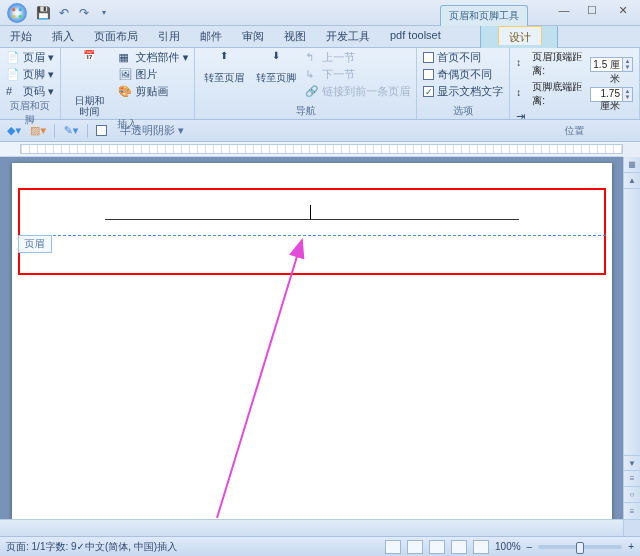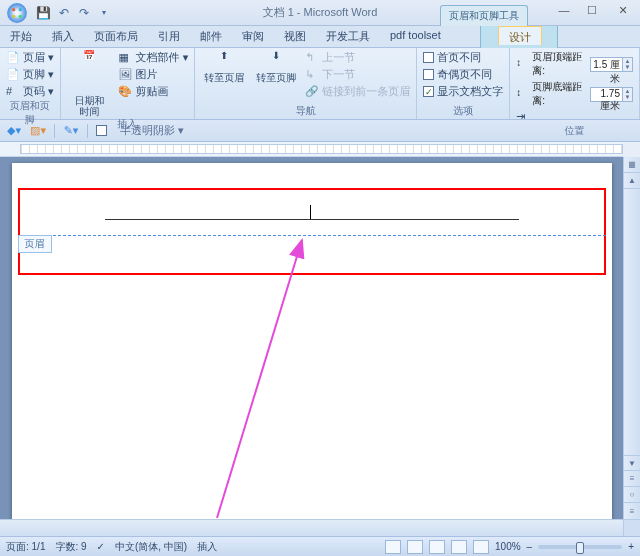--- a/index.html
+++ b/index.html
@@ -53,21 +53,21 @@
   .header-tag { position:absolute; left:6px; top:72px; background:#f4f9ff; border:1px solid #9bc0e6; padding:1px 6px; font-size:10px; color:#4773a6; }
   .cursor-blink { position:absolute; left:298px; top:42px; width:1px; height:14px; background:#000; }
   .arrow-svg { position:absolute; left:0; top:0; width:100%; height:100%; pointer-events:none; }
 
   .scroll-v { position:absolute; top:15px; right:0; bottom:17px; width:17px; background:linear-gradient(90deg,#e2ecf8,#cfdef2); border-left:1px solid #b6cce6; }
   .scroll-h { position:absolute; bottom:0; left:0; right:17px; height:17px; background:linear-gradient(#e2ecf8,#cfdef2); border-top:1px solid #b6cce6; }
   .scroll-corner { position:absolute; bottom:0; right:0; width:17px; height:17px; background:#cfdef2; border-left:1px solid #b6cce6; border-top:1px solid #b6cce6; }
   .scroll-v-btn { height:16px; border-bottom:1px solid #b6cce6; font-size:8px; display:flex; align-items:center; justify-content:center; color:#5a7296; cursor:pointer; }
   .nav-btns { position:absolute; bottom:0; left:0; right:0; }
 
-  .status { position:absolute; bottom:0; left:0; right:0; height:20px; background:linear-gradient(#dfeafb,#c7d9ef); border-top:1px solid #a9c0e0; display:flex; align-items:center; padding:0 6px; font-size:10px; color:#324b6d; gap:10px; }
+  .status { position:absolute; bottom:0; left:0; right:0; height:20px; background:linear-gradient(#dfeafb,#c7d9ef); border-top:1px solid #a9c0e0; display:flex; align-items:center; padding:0 6px; font-size:10px; color:#324b6d; }
   .status .right { margin-left:auto; display:flex; align-items:center; gap:6px; }
   .zoom-slider { width:84px; height:4px; background:#b6cce6; border-radius:2px; position:relative; }
   .zoom-slider::before { content:""; position:absolute; left:50%; top:-3px; width:6px; height:10px; background:#e6effc; border:1px solid #5a7296; border-radius:2px; transform:translateX(-50%); }
   .view-btn { width:16px; height:14px; border:1px solid #9cb6d6; background:#f3f8ff; cursor:pointer; }
 </style>
 </head>
 <body>
 
 <div class="titlebar">
   <div class="office-btn">
@@ -85,21 +85,20 @@
         <circle cx="14" cy="26" r="3" fill="#e0c33a"></circle>
         <circle cx="26" cy="26" r="3" fill="#3ae07a"></circle>
       </svg>
   </div>
   <div class="qat">
     <div class="qat-icon">💾</div>
     <div class="qat-icon">↶</div>
     <div class="qat-icon">↷</div>
     <div class="qat-icon" style="font-size:8px;">▾</div>
   </div>
-  <div class="title-text">文档 1 - Microsoft Word</div>
   <div class="context-tab-strip">
     <div class="context-tab-label">页眉和页脚工具</div>
   </div>
   <div class="window-controls">
     <div class="winbtn">—</div>
     <div class="winbtn">☐</div>
     <div class="winbtn close">✕</div>
   </div>
 </div>
 

